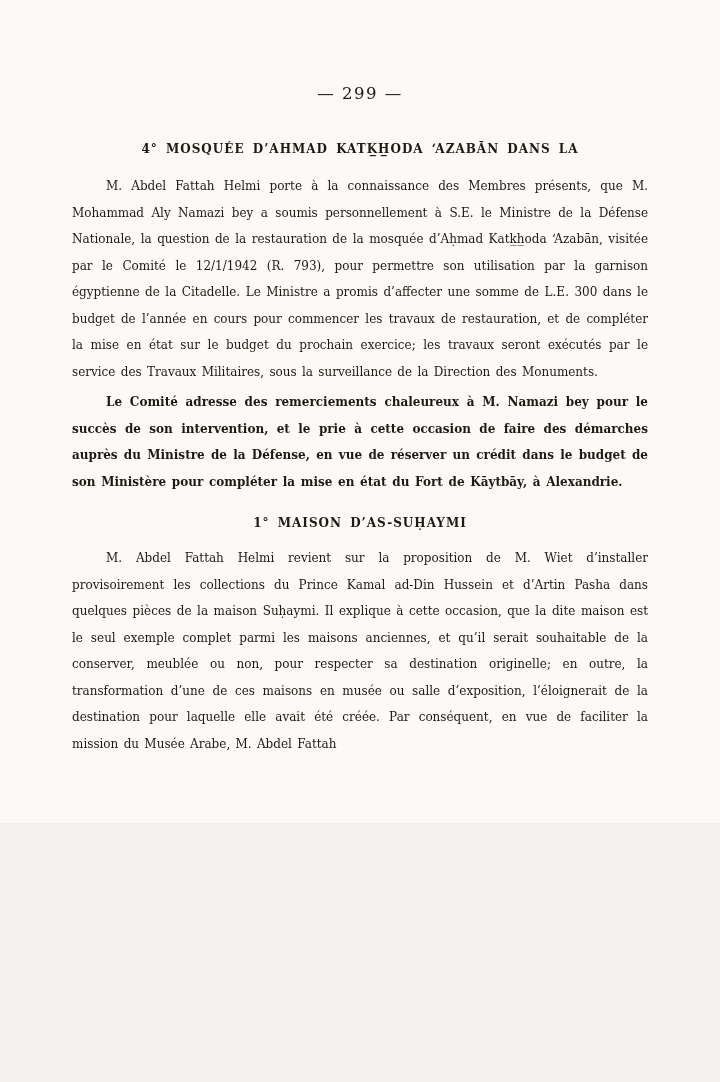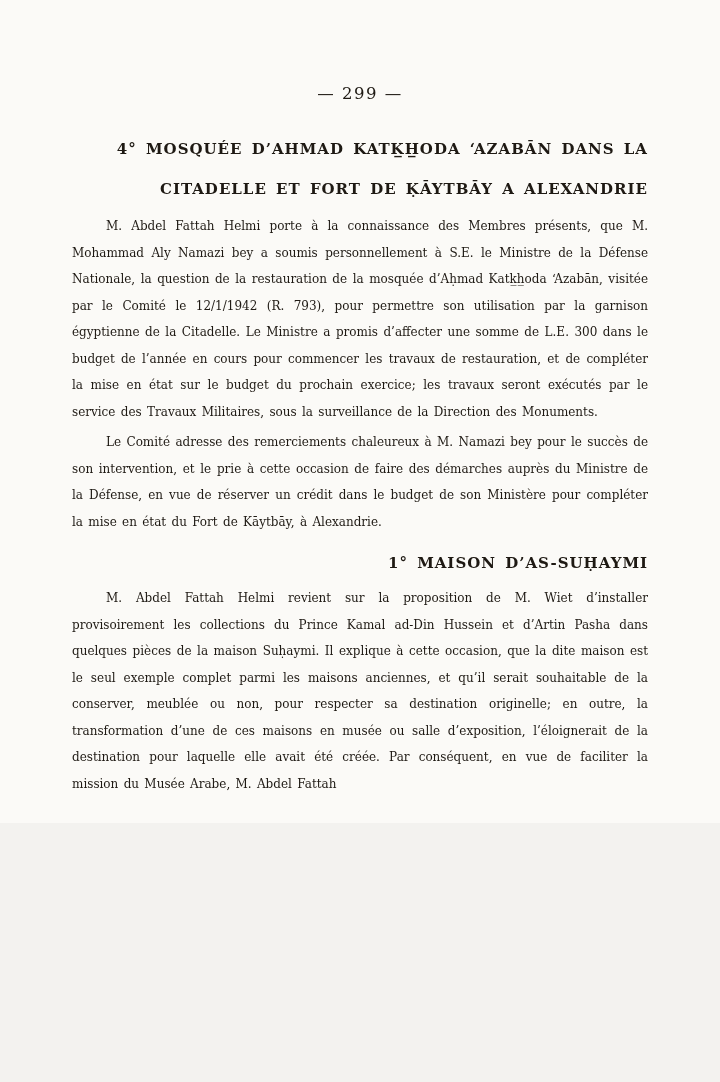--- a/index.html
+++ b/index.html
@@ -21,60 +21,60 @@
   }
   .page-number {
     text-align: center;
     font-size: 16.5px;
     letter-spacing: 1.5px;
     margin: 0 0 26px 0;
     font-weight: 500;
   }
   .heading {
     margin: 0 0 4px 0;
-    text-align: right;
-    font-size: 15px;
+    text-align: center;
+    font-size: 12px;
     font-weight: 700;
     letter-spacing: 1px;
     line-height: 40px;
     word-spacing: 3px;
   }
   .heading .heading-line {
     display: block;
   }
   .para {
     margin: 0;
     text-align: justify;
     text-indent: 34px;
     font-size: 12px;
     line-height: 26.5px;
     word-spacing: 1.5px;
     hyphens: auto;
   }
   .para + .para {
     margin-top: 4px;
+    font-weight: bold;
   }
   .section + .section {
     margin-top: 8px;
   }
   .section .heading.single {
     margin-bottom: 2px;
   }
 </style>
 </head>
 <body>
 
 <div class="page">
 
   <div class="page-number">— 299 —</div>
 
   <div class="section">
     <h2 class="heading">
       <span class="heading-line">4° MOSQUÉE D’AHMAD KATK̲H̲ODA ‘AZABĀN DANS LA</span>
-      <span class="heading-line">CITADELLE ET FORT DE ḲĀYTBĀY A ALEXANDRIE</span>
     </h2>
     <p class="para">M. Abdel Fattah Helmi porte à la connaissance des Membres présents, que M. Mohammad Aly Namazi bey a soumis personnellement à S.E. le Ministre de la Défense Nationale, la question de la restauration de la mosquée d’Aḥmad Katk̲h̲oda ‘Azabān, visitée par le Comité le 12/1/1942 (R. 793), pour permettre son utilisation par la garnison égyptienne de la Citadelle. Le Ministre a promis d’affecter une somme de L.E. 300 dans le budget de l’année en cours pour commencer les travaux de restauration, et de compléter la mise en état sur le budget du prochain exercice; les travaux seront exécutés par le service des Travaux Militaires, sous la surveillance de la Direction des Monuments.</p>
     <p class="para">Le Comité adresse des remerciements chaleureux à M. Namazi bey pour le succès de son intervention, et le prie à cette occasion de faire des démarches auprès du Ministre de la Défense, en vue de réserver un crédit dans le budget de son Ministère pour compléter la mise en état du Fort de Kāytbāy, à Alexandrie.</p>
   </div>
 
   <div class="section">
     <h2 class="heading single">1° MAISON D’AS-SUḤAYMI</h2>
     <p class="para">M. Abdel Fattah Helmi revient sur la proposition de M. Wiet d’installer provisoirement les collections du Prince Kamal ad-Din Hussein et d’Artin Pasha dans quelques pièces de la maison Suḥaymi. Il explique à cette occasion, que la dite maison est le seul exemple complet parmi les maisons anciennes, et qu’il serait souhaitable de la conserver, meublée ou non, pour respecter sa destination originelle; en outre, la transformation d’une de ces maisons en musée ou salle d’exposition, l’éloignerait de la destination pour laquelle elle avait été créée. Par conséquent, en vue de faciliter la mission du Musée Arabe, M. Abdel Fattah</p>
   </div>
 

